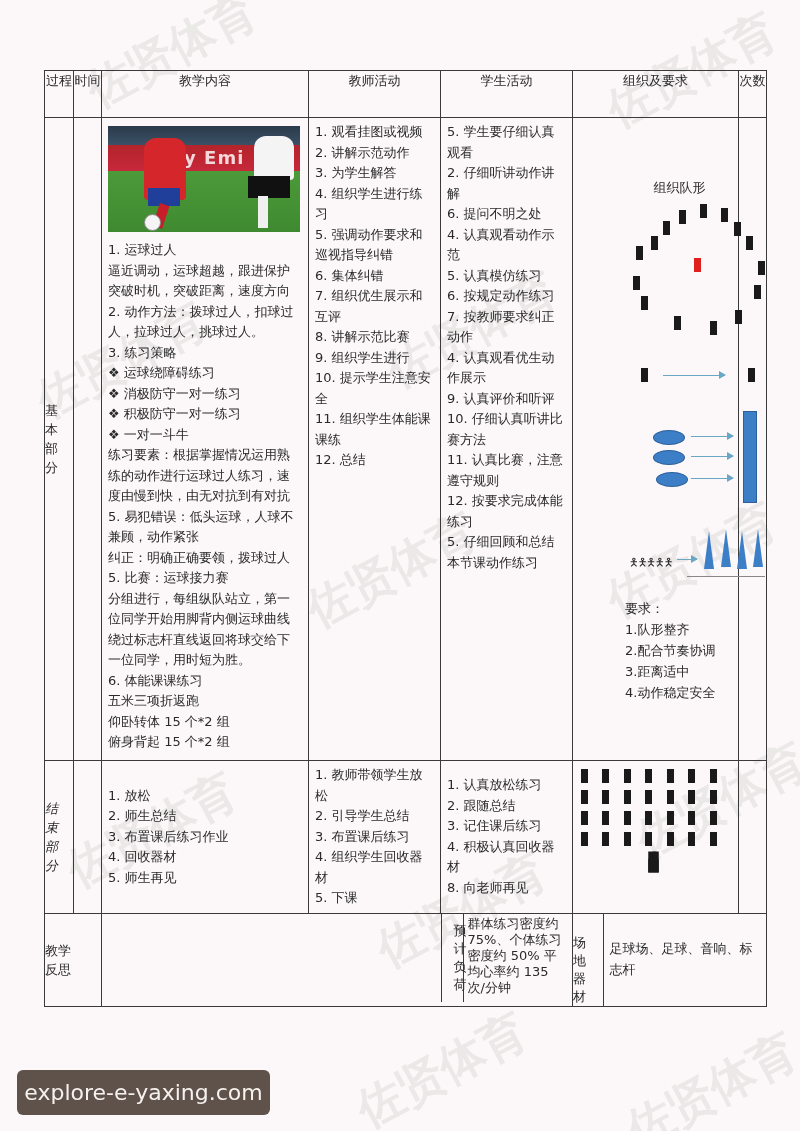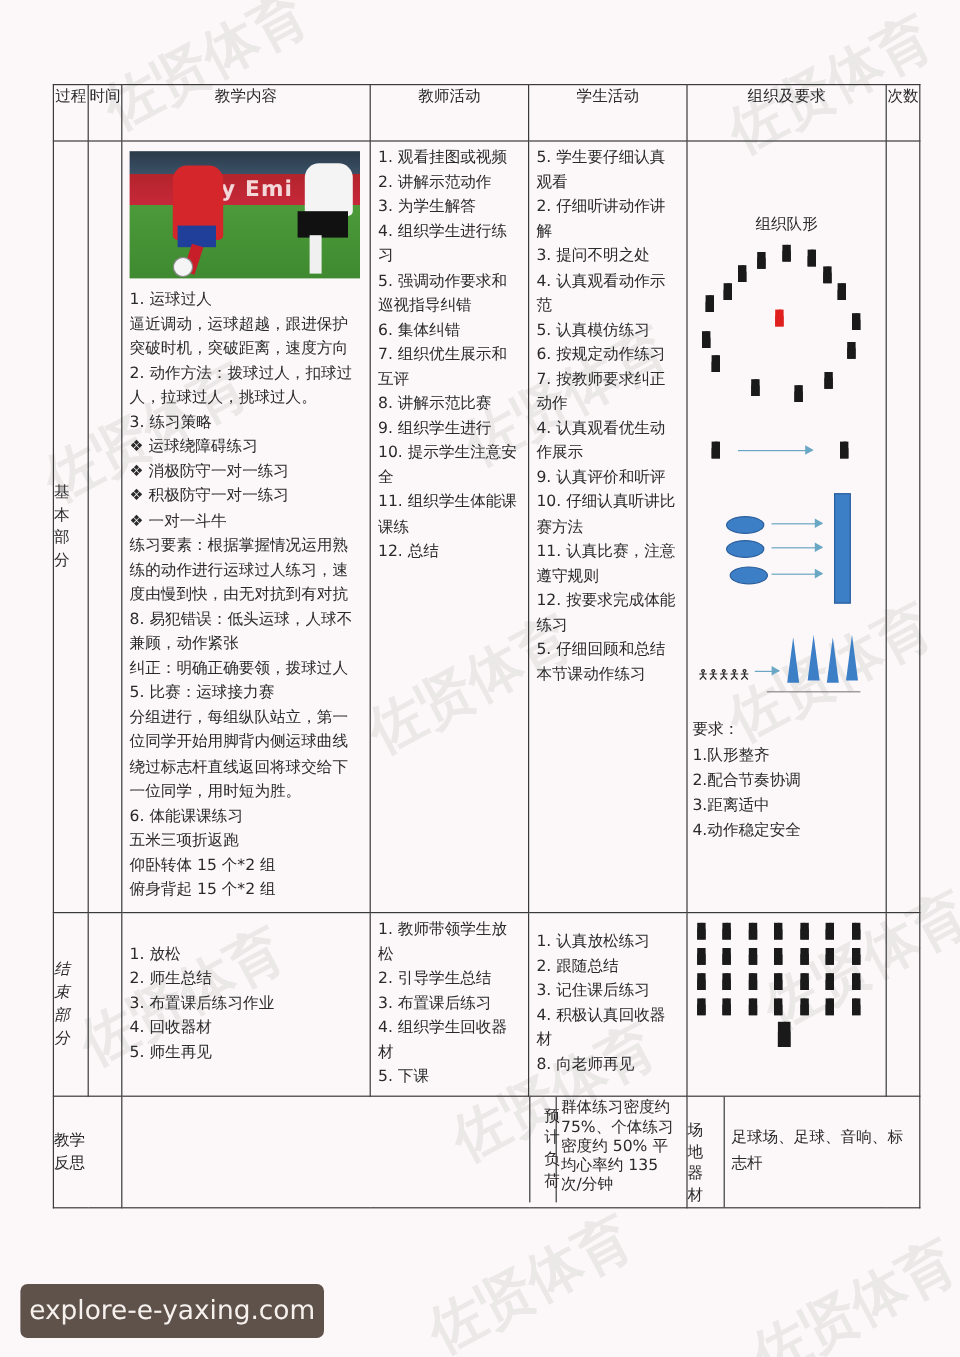--- a/index.html
+++ b/index.html
@@ -25,21 +25,21 @@
            background:linear-gradient(#2a3a4a 0%, #3b5166 18%, #b3242b 18%, #c6283a 42%, #4c9a3a 42%, #3f8a30 100%); }
   .photo .banner { position:absolute; left:0; top:22px; width:100%; color:#f4d7d9; font-size:18px; font-weight:bold;
                    text-align:center; letter-spacing:1px; }
   .p1 { position:absolute; left:36px; top:12px; width:42px; height:62px; background:#d4262b; border-radius:12px 12px 4px 4px; }
   .p1s { position:absolute; left:40px; top:62px; width:32px; height:18px; background:#1f3f9a; }
   .p1l { position:absolute; left:48px; top:78px; width:10px; height:24px; background:#c81e2a; transform:rotate(18deg); }
   .p2 { position:absolute; left:146px; top:10px; width:40px; height:44px; background:#f4f4f4; border-radius:12px 12px 4px 4px; }
   .p2s { position:absolute; left:140px; top:50px; width:42px; height:22px; background:#111; }
   .p2l { position:absolute; left:150px; top:70px; width:10px; height:32px; background:#f0f0f0; }
   .ball { position:absolute; left:36px; top:88px; width:15px; height:15px; border-radius:50%; background:#f5f5f5; border:1px solid #888; }
-  .diagram { position:relative; height:640px; }
+  .diagram { position:relative; height:640px;margin-left:48px; }
   .person { position:absolute; width:7px; height:14px; }
   .person::before { content:""; position:absolute; left:1.5px; top:0; width:4px; height:4px; border-radius:50%; background:inherit; }
   .person::after { content:""; position:absolute; left:0; top:4px; width:7px; height:10px; background:inherit; border-radius:2px 2px 0 0; }
   .k { background:#1a1a1a; }
   .r { background:#e0201e; }
   .arrow { position:absolute; height:1px; background:#6aa7c4; }
   .arrow::after { content:""; position:absolute; right:-1px; top:-4px; border-left:7px solid #6aa7c4; border-top:4px solid transparent; border-bottom:4px solid transparent; }
   .ellipse { position:absolute; width:30px; height:13px; border-radius:50%; background:#3d7fc7; border:1px solid #2b5f9c; }
   .bar { position:absolute; width:12px; height:90px; background:#3d7fc7; border:1px solid #2b5f9c; }
   .cone { position:absolute; width:0; height:0; border-left:5px solid transparent; border-right:5px solid transparent; border-bottom:38px solid #3d7fc7; }
@@ -104,21 +104,21 @@
       <div class="cell-pad" style="padding-top:0">
         <span class="list-line">1.  运球过人</span>
         <span class="list-line">逼近调动，运球超越，跟进保护突破时机，突破距离，速度方向</span>
         <span class="list-line">2.  动作方法：拨球过人，扣球过人，拉球过人，挑球过人。</span>
         <span class="list-line">3.  练习策略</span>
         <span class="list-line">❖   运球绕障碍练习</span>
         <span class="list-line">❖   消极防守一对一练习</span>
         <span class="list-line">❖   积极防守一对一练习</span>
         <span class="list-line">❖   一对一斗牛</span>
         <span class="list-line">练习要素：根据掌握情况运用熟练的动作进行运球过人练习，速度由慢到快，由无对抗到有对抗</span>
-        <span class="list-line">8.  易犯错误：低头运球，人球不兼顾，动作紧张</span>
+        <span class="list-line">5.  易犯错误：低头运球，人球不兼顾，动作紧张</span>
         <span class="list-line">纠正：明确正确要领，拨球过人</span>
         <span class="list-line">5.  比赛：运球接力赛</span>
         <span class="list-line">分组进行，每组纵队站立，第一位同学开始用脚背内侧运球曲线绕过标志杆直线返回将球交给下一位同学，用时短为胜。</span>
         <span class="list-line">6.  体能课课练习</span>
         <span class="list-line">五米三项折返跑</span>
         <span class="list-line">仰卧转体 15 个*2 组</span>
         <span class="list-line">俯身背起 15 个*2 组</span>
       </div>
     </td>
     <td>
@@ -134,21 +134,21 @@
         <span class="list-line">9.  组织学生进行</span>
         <span class="list-line">10. 提示学生注意安全</span>
         <span class="list-line">11. 组织学生体能课课练</span>
         <span class="list-line">12. 总结</span>
       </div>
     </td>
     <td>
       <div class="cell-pad">
         <span class="list-line">5.  学生要仔细认真观看</span>
         <span class="list-line">2.  仔细听讲动作讲解</span>
-        <span class="list-line">3.  提问不明之处</span>
+        <span class="list-line">6.  提问不明之处</span>
         <span class="list-line">4.  认真观看动作示范</span>
         <span class="list-line">5.  认真模仿练习</span>
         <span class="list-line">6.  按规定动作练习</span>
         <span class="list-line">7.  按教师要求纠正动作</span>
         <span class="list-line">4.  认真观看优生动作展示</span>
         <span class="list-line">9.  认真评价和听评</span>
         <span class="list-line">10. 仔细认真听讲比赛方法</span>
         <span class="list-line">11. 认真比赛，注意遵守规则</span>
         <span class="list-line">12. 按要求完成体能练习</span>
         <span class="list-line">5. 仔细回顾和总结本节课动作练习</span>

